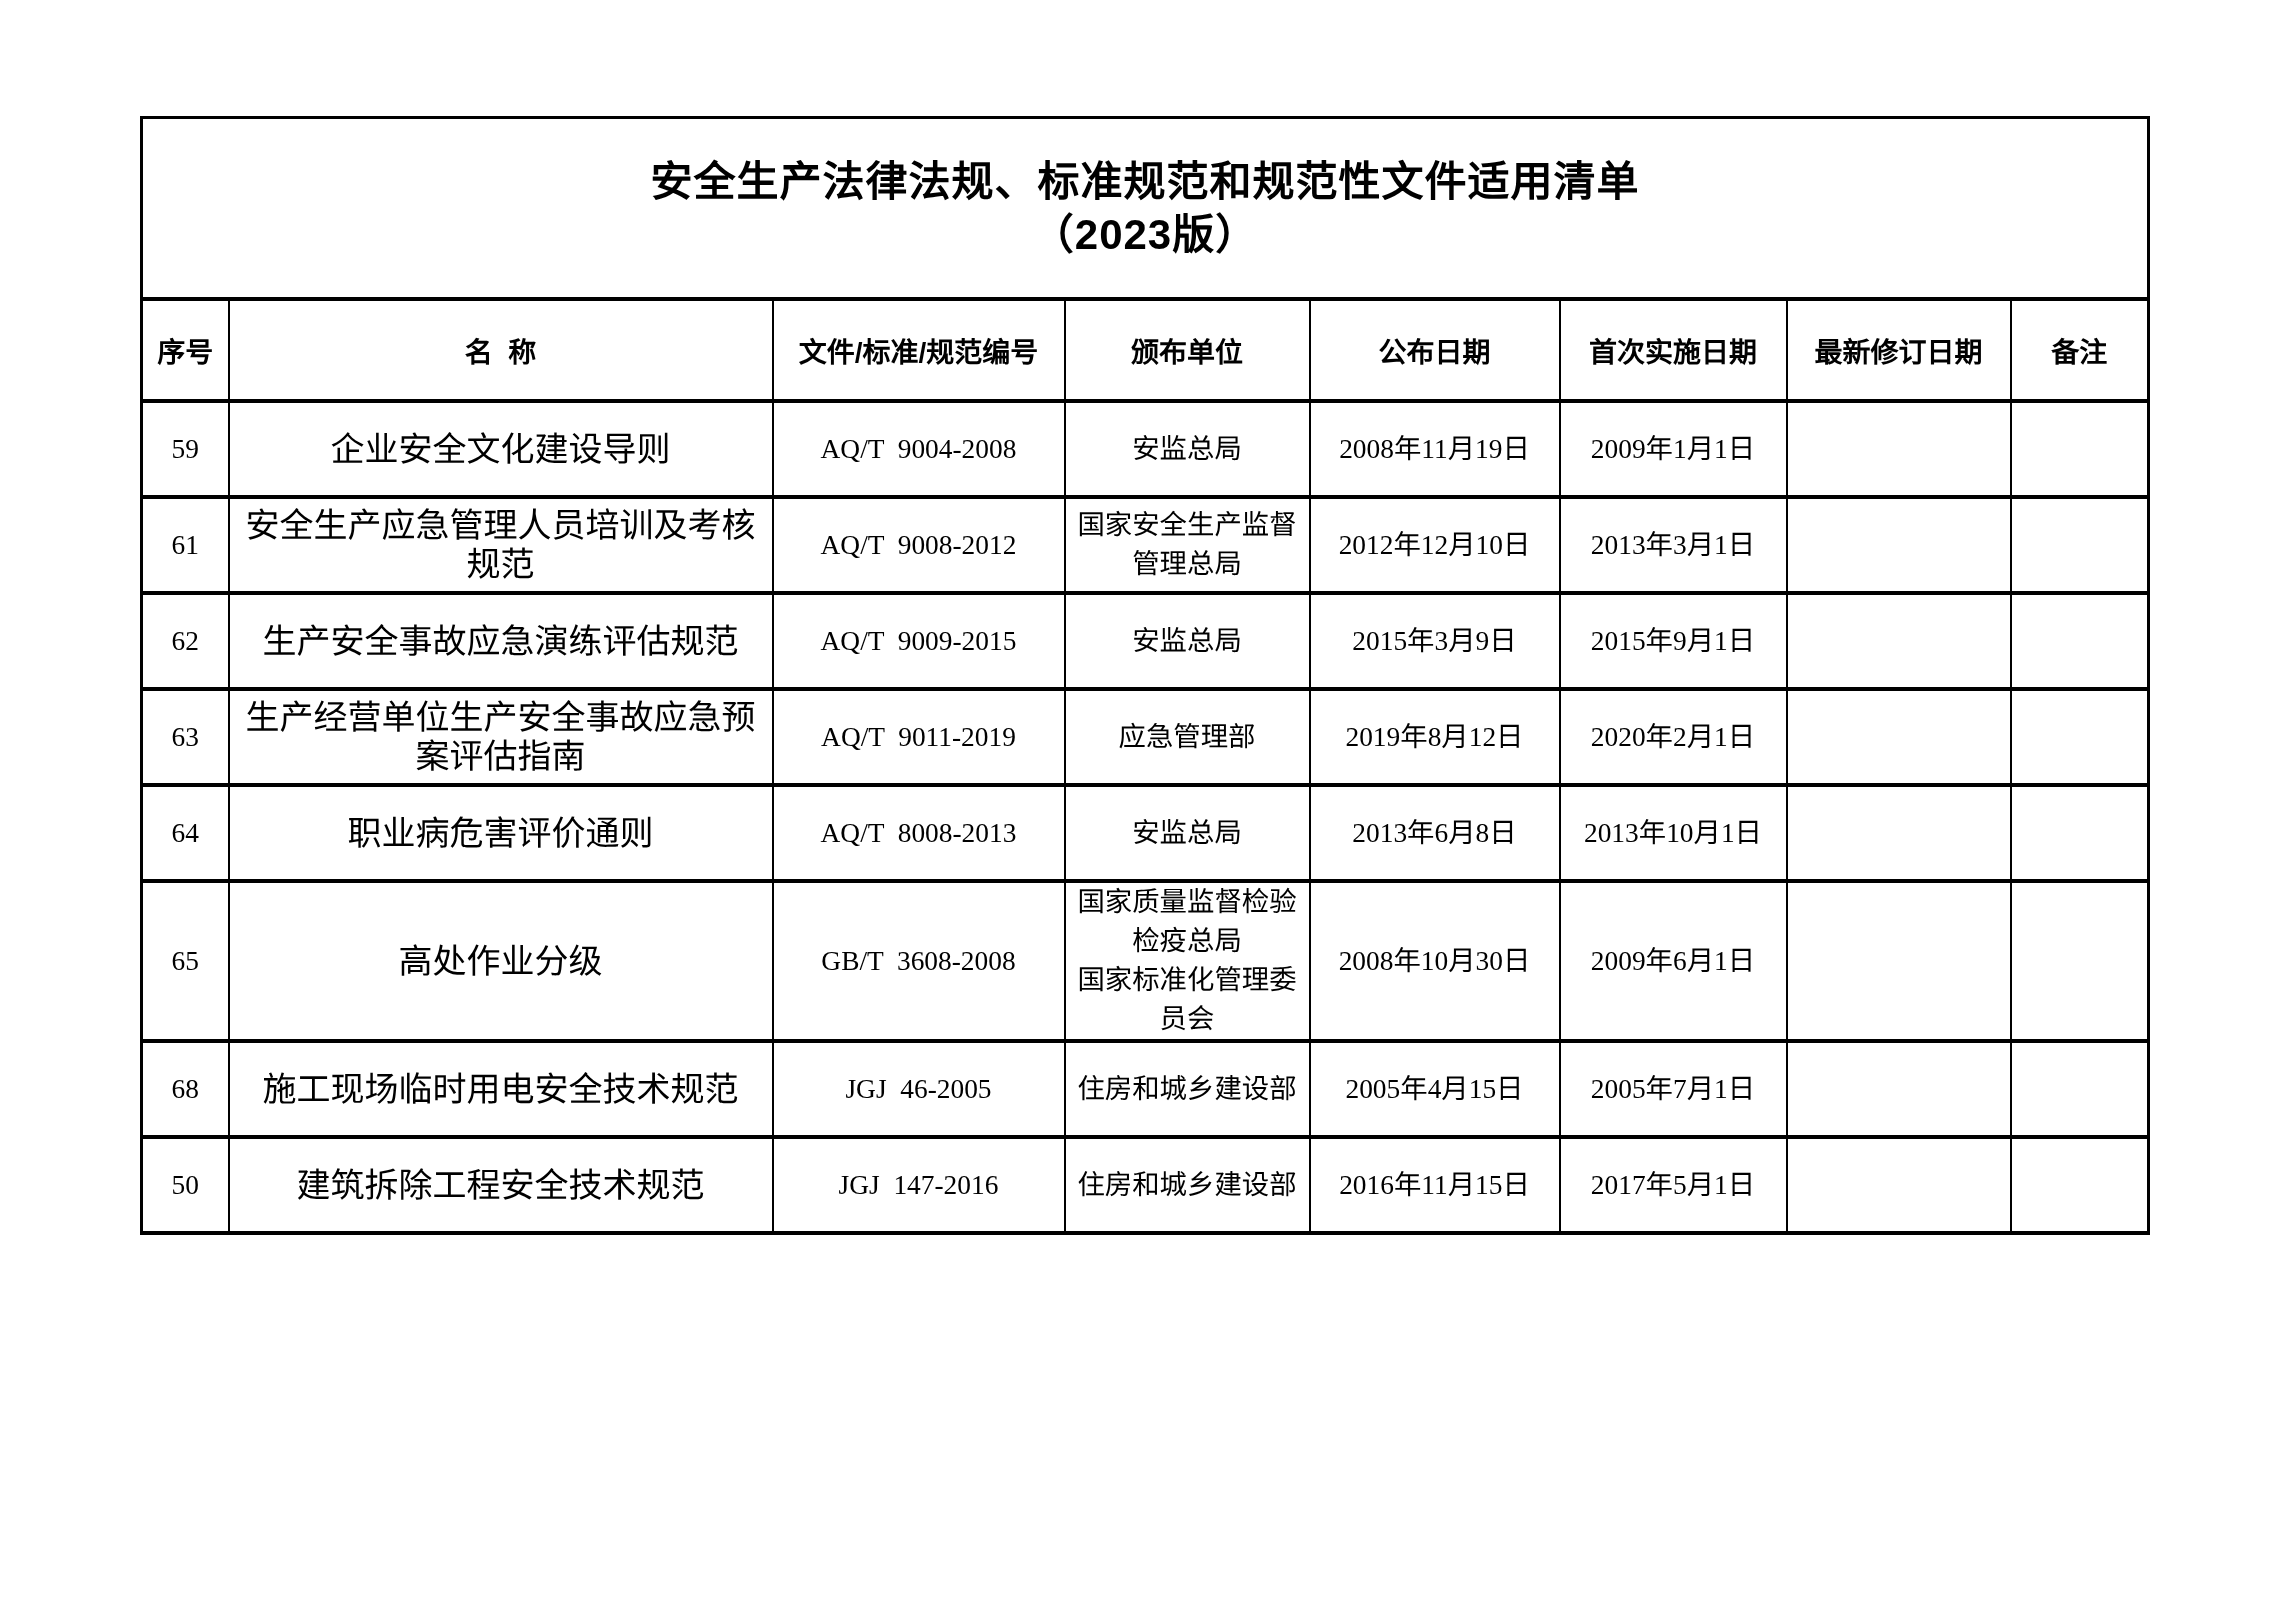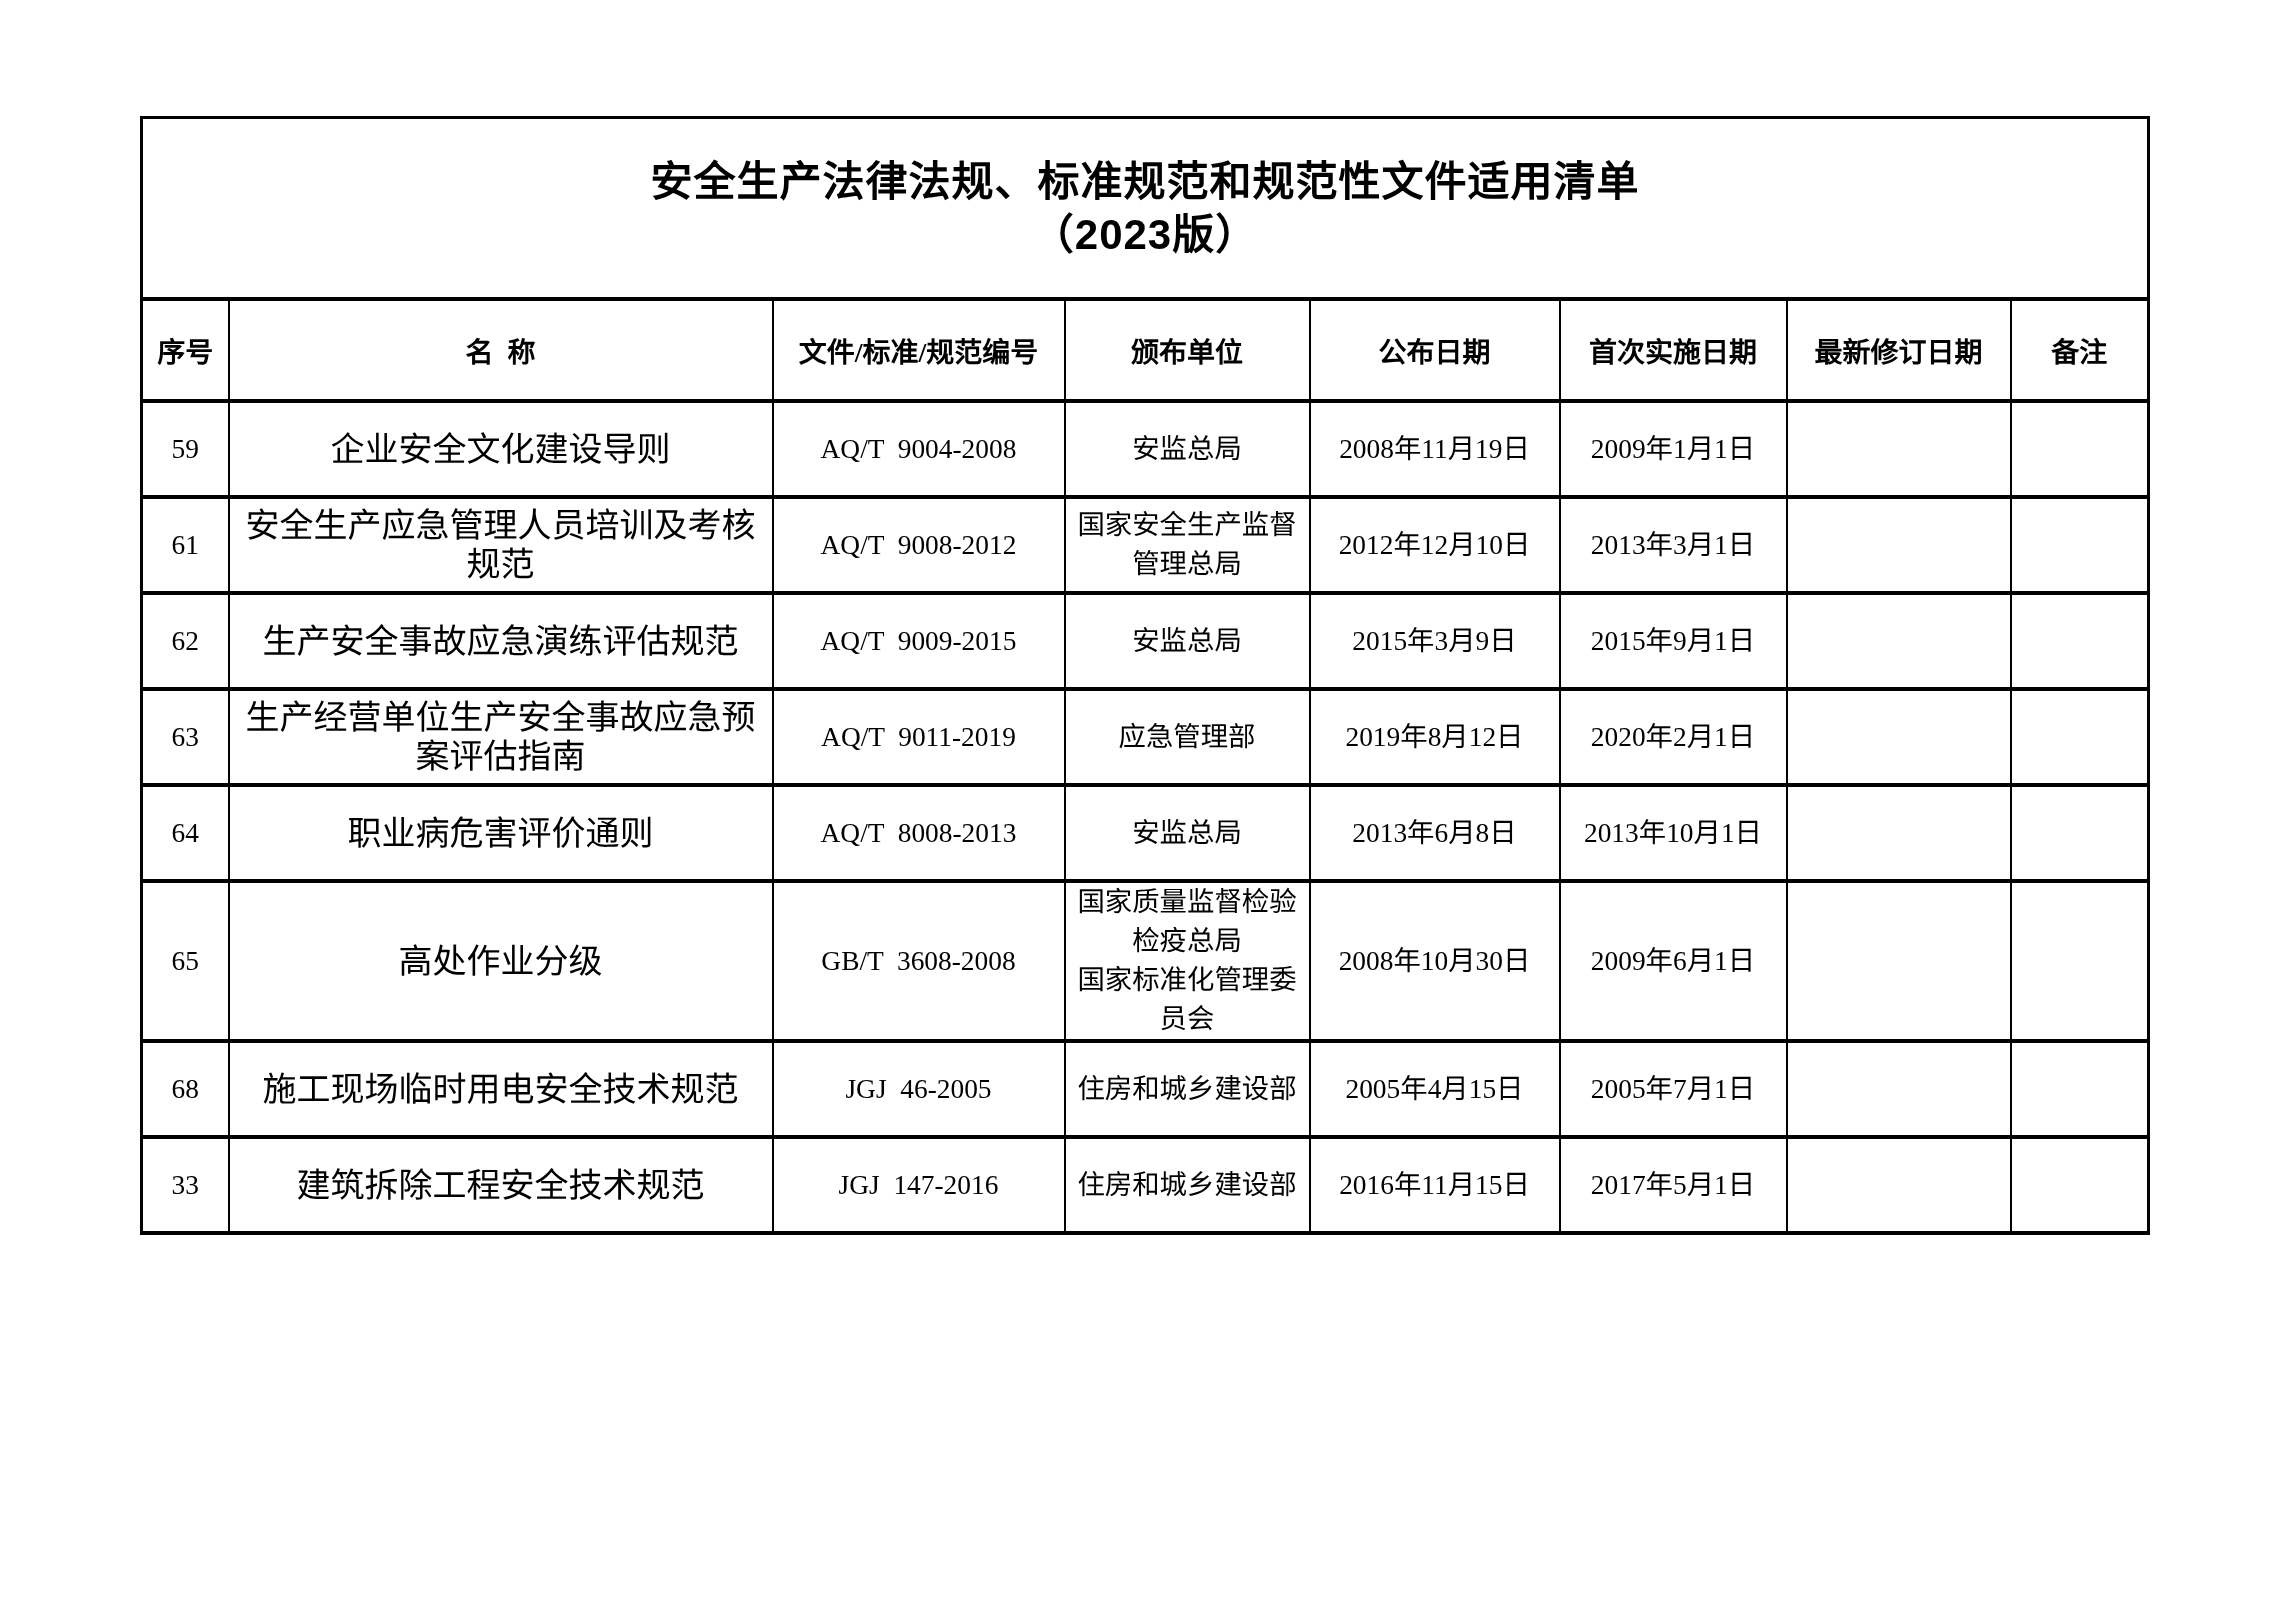--- a/index.html
+++ b/index.html
@@ -53,21 +53,21 @@
     height: 100%;
   }
   .title-line {
     font-family: "Liberation Sans", "DejaVu Sans", sans-serif;
     font-weight: bold;
     font-size: 42px;
     line-height: 53px;
     letter-spacing: 1px;
   }
   tr.header-row th {
-    font-family: Liberation Serif, serif;
+    font-family: Liberation Sans, sans-serif;
     font-weight: bold;
     font-size: 28px;
     height: 98px;
   }
   td.c-no, td.c-code, td.c-issuer, td.c-pub, td.c-first, td.c-rev, td.c-remark {
     font-size: 27.4px;
     line-height: 39px;
   }
   td.c-name {
     font-size: 34px;
@@ -193,21 +193,21 @@
       <td class="c-name">施工现场临时用电安全技术规范</td>
       <td class="c-code">JGJ  46-2005</td>
       <td class="c-issuer">住房和城乡建设部</td>
       <td class="c-pub">2005年4月15日</td>
       <td class="c-first">2005年7月1日</td>
       <td class="c-rev"></td>
       <td class="c-remark"></td>
     </tr>
 
     <tr class="r-std">
-      <td class="c-no">33</td>
+      <td class="c-no">50</td>
       <td class="c-name">建筑拆除工程安全技术规范</td>
       <td class="c-code">JGJ  147-2016</td>
       <td class="c-issuer">住房和城乡建设部</td>
       <td class="c-pub">2016年11月15日</td>
       <td class="c-first">2017年5月1日</td>
       <td class="c-rev"></td>
       <td class="c-remark"></td>
     </tr>
 
   </tbody>

